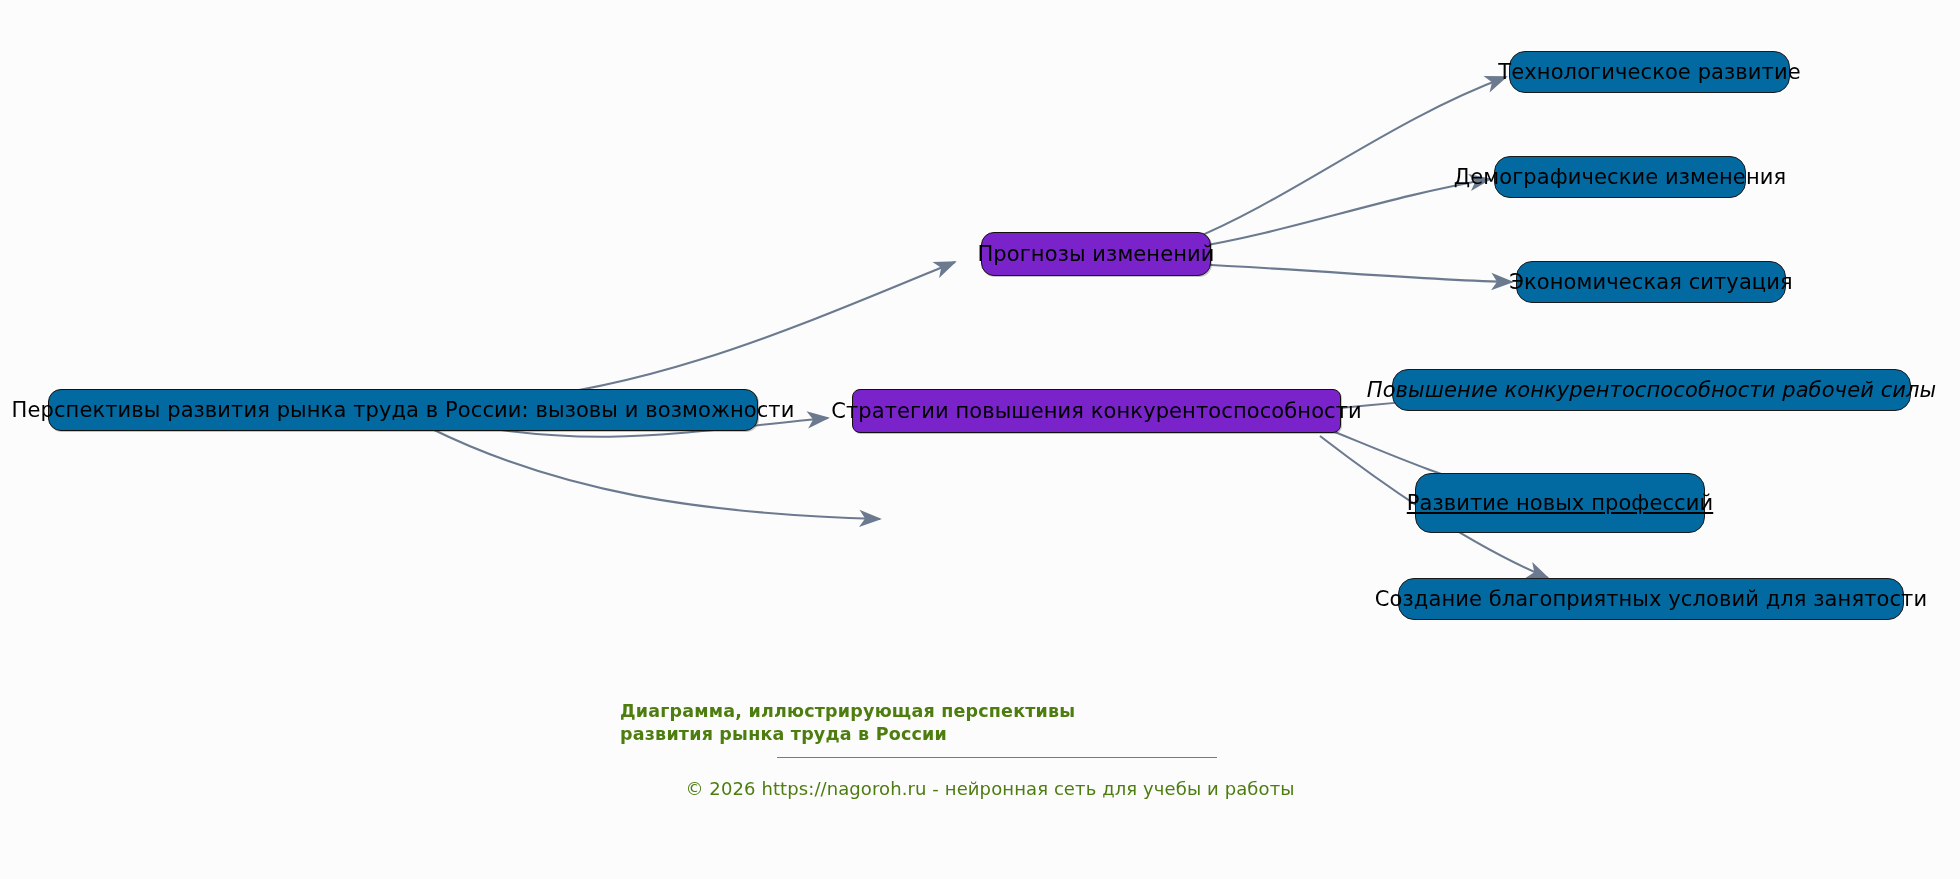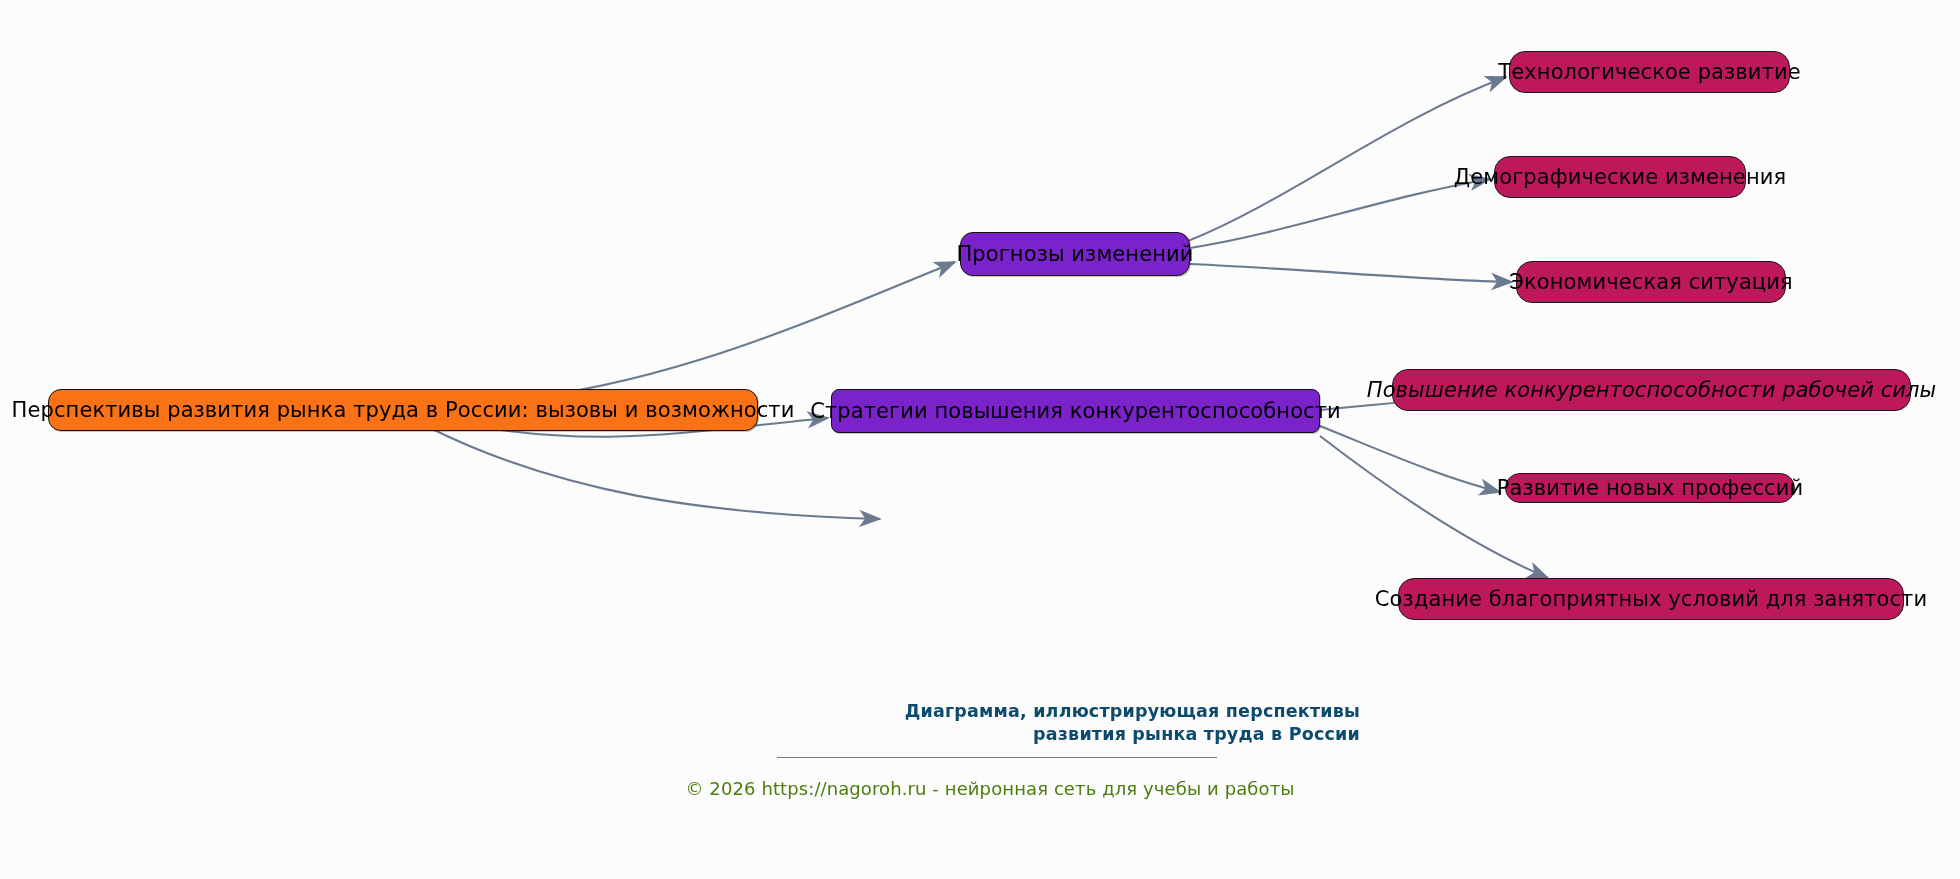--- a/index.html
+++ b/index.html
@@ -36,46 +36,47 @@
     white-space: nowrap;
     line-height: 1;
   }
   .node .node-label {
     display: block;
     font-size: 21px;
     color: #000000;
     letter-spacing: 0.1px;
   }
   .node-root {
-    background: #f97316;
+    background: #0369a1;
     border: 1.6px solid #12100d;
     box-shadow: 1px 1px 0 rgba(0,0,0,0.22);
   }
   .node-branch {
     background: #7a23cb;
     border: 1.6px solid #12100d;
     box-shadow: 1px 1px 0 rgba(0,0,0,0.22);
+    margin-left: 21px;
   }
   .node-leaf {
-    background: #be185d;
+    background: #0369a1;
     border: 1.6px solid #1a1a1a;
     border-radius: 16px;
     align-items: center;
   }
   #caption {
     position: absolute;
     left: 620px;
     top: 700px;
     width: 740px;
-    text-align: right;
+    text-align: left;
     font-family: "DejaVu Sans", sans-serif;
     font-size: 17.5px;
     font-weight: bold;
     line-height: 1.33;
-    color: #0c4a6e;
+    color: #4d7c0f;
     letter-spacing: 0.2px;
   }
   #caption-rule {
     position: absolute;
     left: 777px;
     top: 757px;
     width: 440px;
     height: 1px;
     background: #5a6477;
     opacity: 0.85;
@@ -141,21 +142,21 @@
   </div>
 
   <div class="node node-leaf" style="left:1516px; top:261px; width:270px; height:42px;">
     <span class="node-label">Экономическая ситуация</span>
   </div>
 
   <div class="node node-leaf" style="left:1392px; top:369px; width:519px; height:42px;font-style:italic;">
     <span class="node-label">Повышение конкурентоспособности рабочей силы</span>
   </div>
 
-  <div class="node node-leaf" style="left:1505px; top:473px; width:290px; height:30px;">
+  <div class="node node-leaf" style="left:1415px; top:473px; width:290px; height:60px;text-decoration:underline;">
     <span class="node-label">Развитие новых профессий</span>
   </div>
 
   <div class="node node-leaf" style="left:1398px; top:578px; width:506px; height:42px;">
     <span class="node-label">Создание благоприятных условий для занятости</span>
   </div>
 
   <div id="caption">
     <div>Диаграмма, иллюстрирующая перспективы</div>
     <div>развития рынка труда в России</div>

